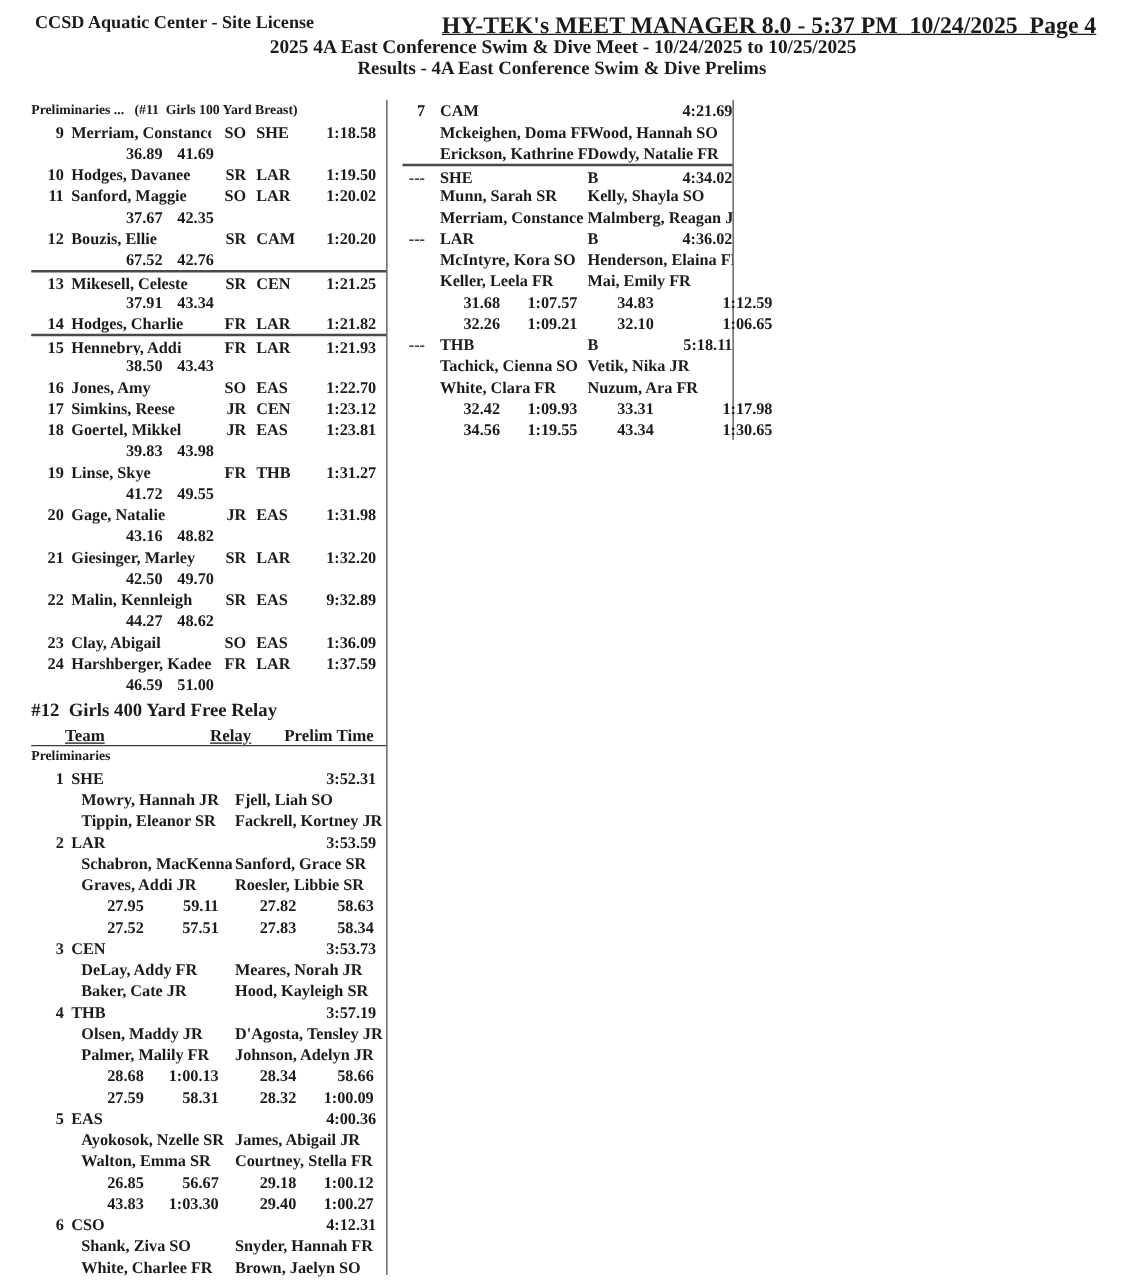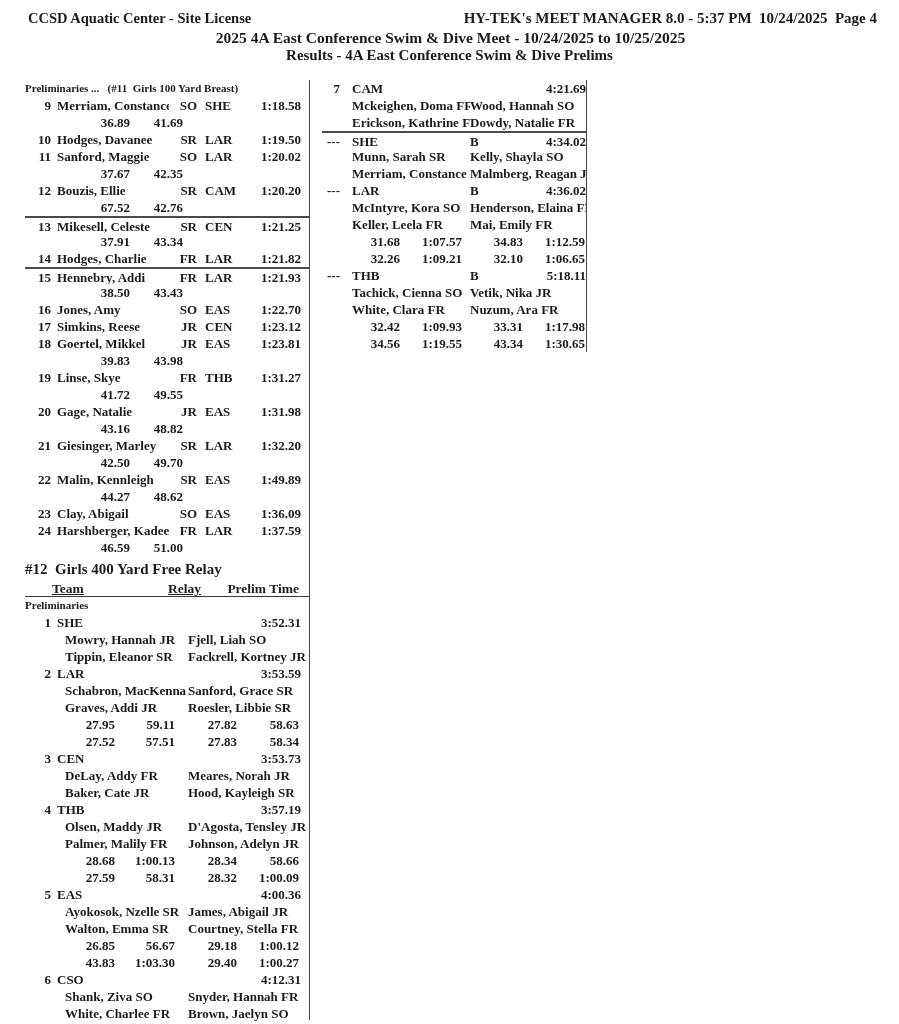--- a/index.html
+++ b/index.html
@@ -4,42 +4,42 @@
 <style>
   html,body{margin:0;padding:0;}
   body{
     width:899px;height:1024px;position:relative;overflow:hidden;
     background:#ffffff;color:#1b1b1b;
     font-family:"Liberation Serif","DejaVu Serif",serif;
     font-weight:700;
   }
   
   .ph-left{position:absolute;left:28px;top:10px;font-size:14.5px;white-space:nowrap;}
-  .ph-right{position:absolute;right:22px;top:10px;font-size:15px;white-space:nowrap;}
+  .ph-right{position:absolute;right:22px;top:10px;font-size:19px;white-space:nowrap;text-decoration:underline;}
   .ph-title{position:absolute;left:2px;right:0;top:29px;text-align:center;font-size:15.5px;white-space:nowrap;}
   .ph-sub{position:absolute;left:0;right:0;top:47px;text-align:center;font-size:15px;white-space:nowrap;}
 
   
   .col{position:absolute;top:80px;border-right:1.5px solid #4a4a4a;}
   #col-left{left:25px;width:284px;height:940px;}
   #col-right{left:322px;width:264px;}
 
   .line{height:17px;line-height:17px;font-size:13px;white-space:nowrap;display:flex;box-sizing:border-box;}
   .rule-top{border-top:2px solid #4a4a4a;}
 
   .sec-hdr{font-size:11px;display:block;}
 
   
   .c-place{width:26px;text-align:right;flex:none;}
   .c-name{margin-left:6px;width:112px;overflow:hidden;flex:none;}
   .c-year{width:28px;text-align:right;flex:none;}
   .c-team{margin-left:8px;width:44px;flex:none;overflow:hidden;}
   .c-time{flex:1;text-align:right;margin-right:8px;}
   .isp1{width:105px;text-align:right;flex:none;}
-  .isp2{width:53px;text-align:right;flex:none;}
+  .isp2{width:53px;text-align:center;flex:none;}
 
   
   .ev12-title{height:22px;line-height:22px;font-size:15px;margin-top:2px;display:block;}
   .cols-hdr{position:relative;border-bottom:1.5px solid #3a3a3a;font-size:13.5px;display:block;}
   .ch-team{position:absolute;left:27px;text-decoration:underline;}
   .ch-relay{position:absolute;left:143px;text-decoration:underline;}
   .ch-time{position:absolute;right:10px;}
 
   
   .r-team{margin-left:6px;width:111px;flex:none;overflow:hidden;}
@@ -48,21 +48,21 @@
   .sw2{flex:1;overflow:hidden;}
   .rsp{flex:none;text-align:right;}
   .rsp0{width:90px;}.rsp1{width:60px;}.rsp2{width:62px;}.rsp3{width:62px;}
 
   
   #col-right .c-place{width:18px;}
   #col-right .r-team{margin-left:12px;width:118px;}
   #col-right .sw1{margin-left:30px;width:118px;}
   #col-right .sw2{width:116px;flex:none;}
   #col-right .rsp0{width:78px;}#col-right .rsp1{width:62px;}
-  #col-right .rsp2{width:61px;}#col-right .rsp3{width:62px;}
+  #col-right .rsp2{width:61px;}#col-right .rsp3{width:62px;padding-left:33px;}
   #col-right .c-time{margin-right:0;}
 </style>
 </head>
 <body>
 
 <div>
   <div class="ph-left">CCSD Aquatic Center - Site License</div>
   <div class="ph-right">HY-TEK's MEET MANAGER 8.0 - 5:37 PM&nbsp; 10/24/2025&nbsp; Page 4</div>
   <div class="ph-title">2025 4A East Conference Swim &amp; Dive Meet - 10/24/2025 to 10/25/2025</div>
   <div class="ph-sub">Results - 4A East Conference Swim &amp; Dive Prelims</div>
@@ -196,21 +196,21 @@
       </div>
       <div class="line ind-splits">
         <span class="isp1">42.50</span>
         <span class="isp2">49.70</span>
       </div>
       <div class="line ind-row">
         <span class="c-place">22</span>
         <span class="c-name">Malin, Kennleigh</span>
         <span class="c-year">SR</span>
         <span class="c-team">EAS</span>
-        <span class="c-time">1:49.89</span>
+        <span class="c-time">9:32.89</span>
       </div>
       <div class="line ind-splits">
         <span class="isp1">44.27</span>
         <span class="isp2">48.62</span>
       </div>
       <div class="line ind-row">
         <span class="c-place">23</span>
         <span class="c-name">Clay, Abigail</span>
         <span class="c-year">SO</span>
         <span class="c-team">EAS</span>

